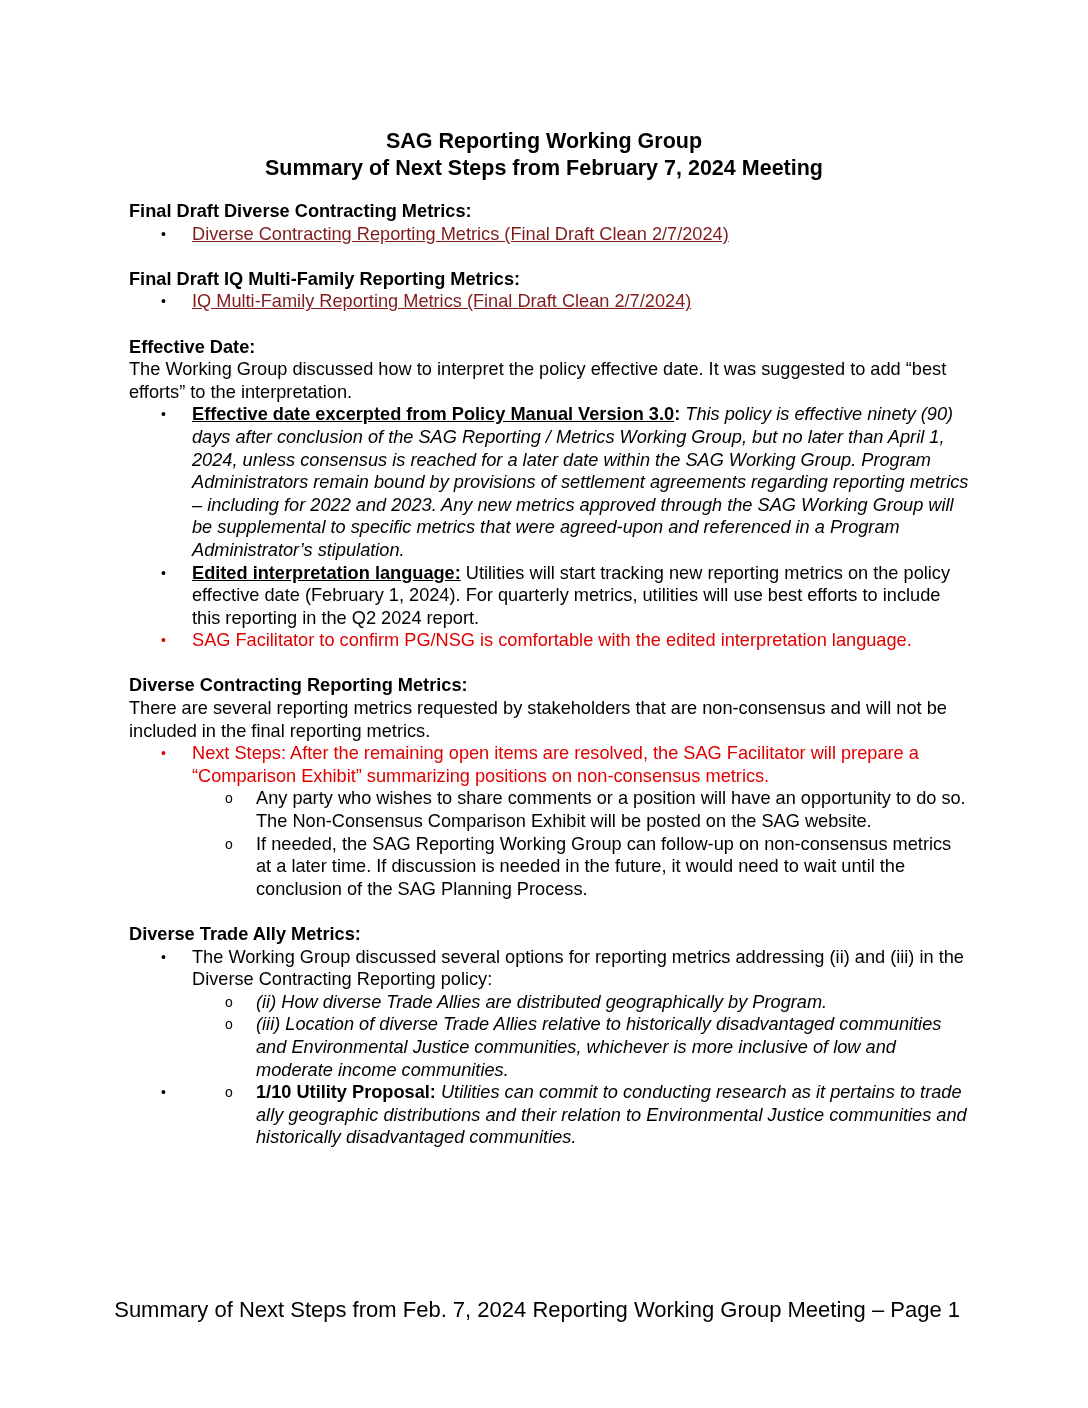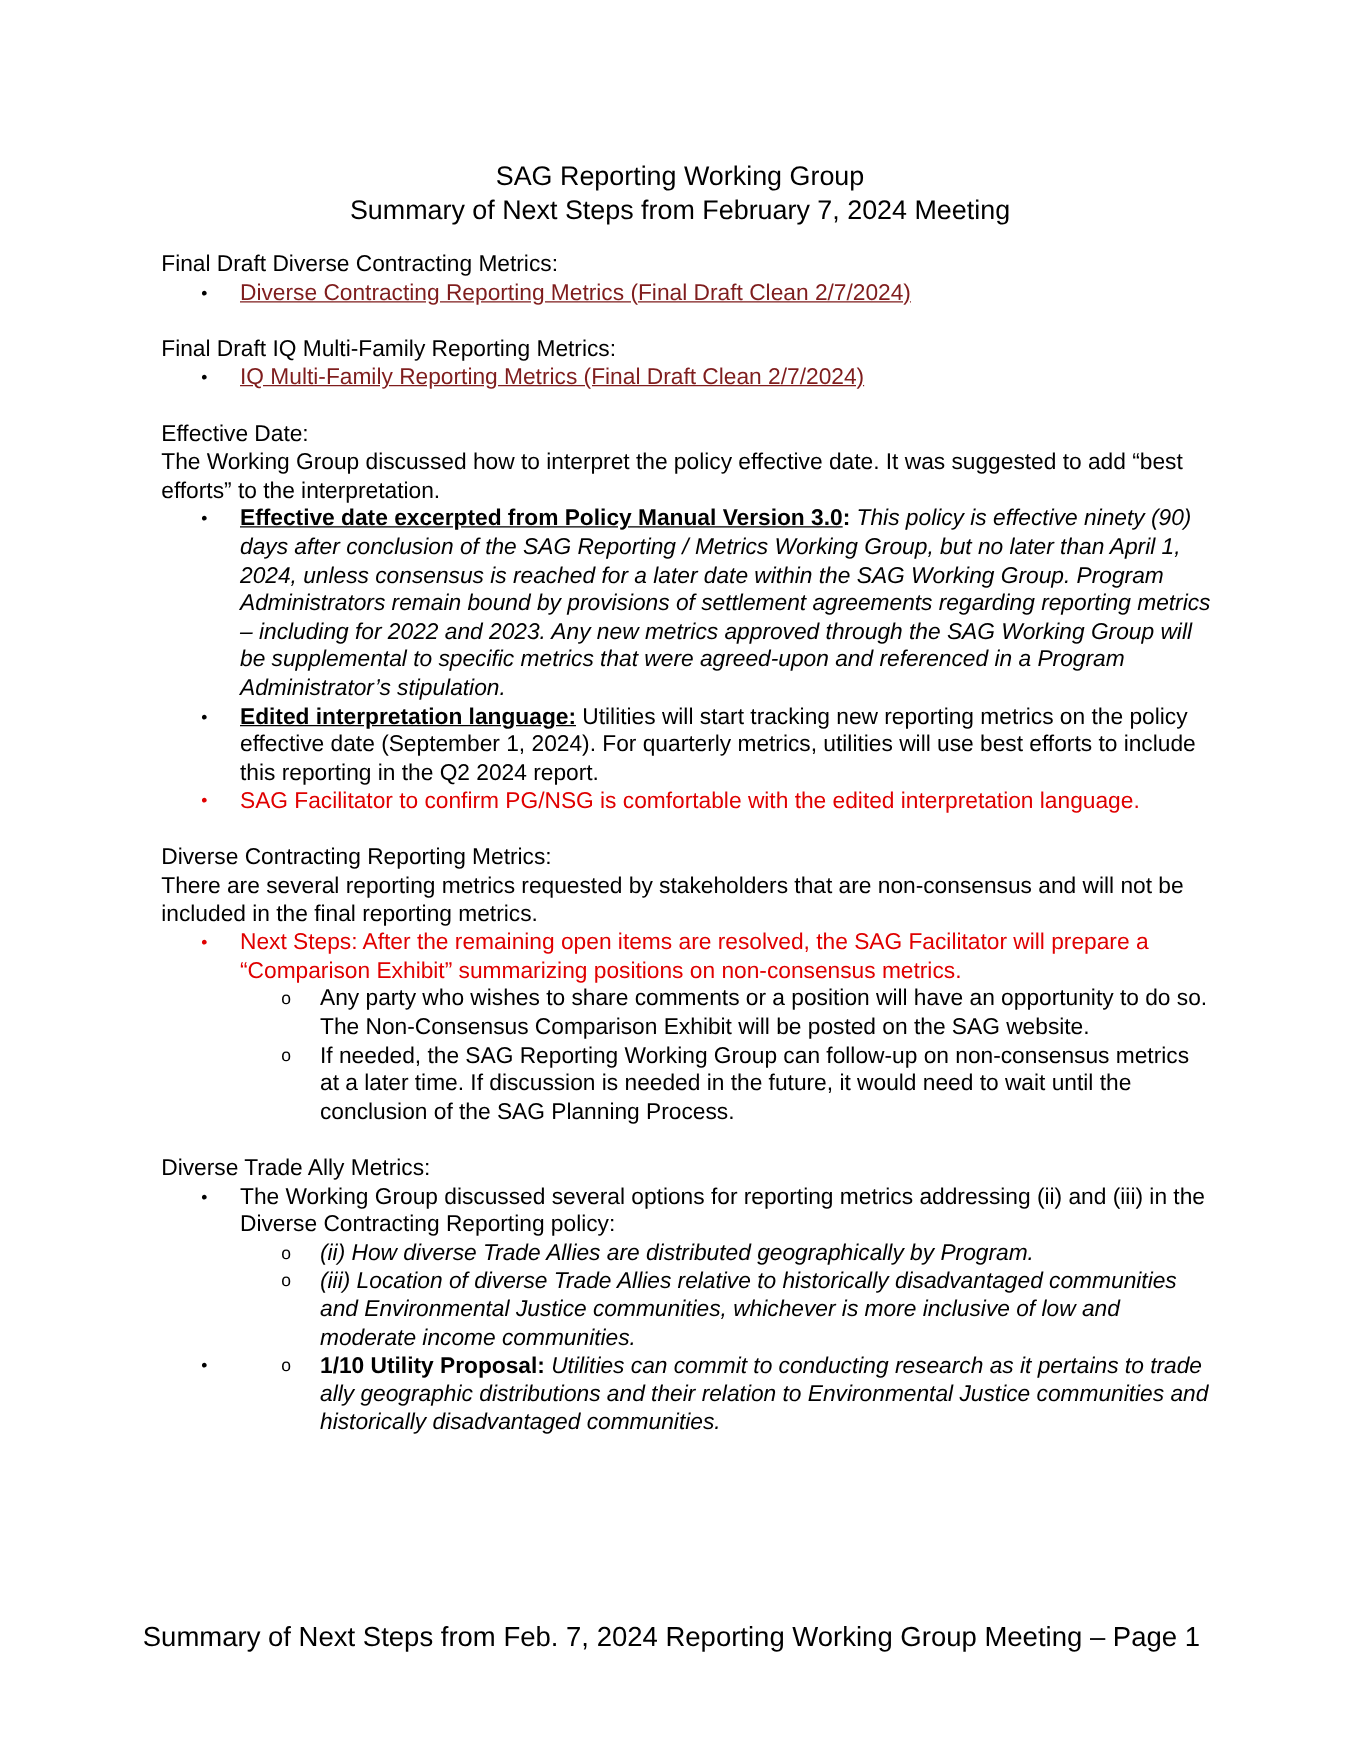--- a/index.html
+++ b/index.html
@@ -25,30 +25,30 @@
     .content {
       position: absolute;
       left: 129px;
       top: 128px;
       width: 840px;
       font-size: 18.2px;
       line-height: 22.6px;
     }
     .title-block {
       text-align: center;
-      font-weight: normal;
+      font-weight: bold;
       font-size: 21.5px;
       line-height: 27px;
       margin-left: -10px;
       margin-bottom: 18px;
     }
     .title-line { display: block; }
     .section { margin-bottom: 22.6px; }
     .section-heading {
-      font-weight: normal;
+      font-weight: bold;
       display: block;
     }
     .para { display: block; }
     ul.lvl1 {
       list-style: none;
       margin: 0;
       padding: 0;
     }
     ul.lvl1 > li {
       position: relative;
@@ -130,21 +130,21 @@
     <div class="section">
       <span class="section-heading">Effective Date:</span>
       <span class="para">The Working Group discussed how to interpret the policy effective date. It was suggested to add “best efforts” to the interpretation.</span>
       <ul class="lvl1">
         <li>
           <span class="bullet">•</span>
           <span class="label-bold-u">Effective date excerpted from Policy Manual Version 3.0</span><span class="label-bold">:</span><span class="ital"> This policy is effective ninety (90) days after conclusion of the SAG Reporting / Metrics Working Group, but no later than April 1, 2024, unless consensus is reached for a later date within the SAG Working Group. Program Administrators remain bound by provisions of settlement agreements regarding reporting metrics – including for 2022 and 2023. Any new metrics approved through the SAG Working Group will be supplemental to specific metrics that were agreed-upon and referenced in a Program Administrator’s stipulation.</span>
         </li>
         <li>
           <span class="bullet">•</span>
-          <span class="label-bold-u">Edited interpretation language:</span><span> Utilities will start tracking new reporting metrics on the policy effective date (September 1, 2024). For quarterly metrics, utilities will use best efforts to include this reporting in the Q2 2024 report.</span>
+          <span class="label-bold-u">Edited interpretation language:</span><span> Utilities will start tracking new reporting metrics on the policy effective date (February 1, 2024). For quarterly metrics, utilities will use best efforts to include this reporting in the Q2 2024 report.</span>
         </li>
         <li class="red">
           <span class="bullet">•</span>
           <span>SAG Facilitator to confirm PG/NSG is comfortable with the edited interpretation language.</span>
         </li>
       </ul>
     </div>
 
     <div class="section">
       <span class="section-heading">Diverse Contracting Reporting Metrics:</span>

